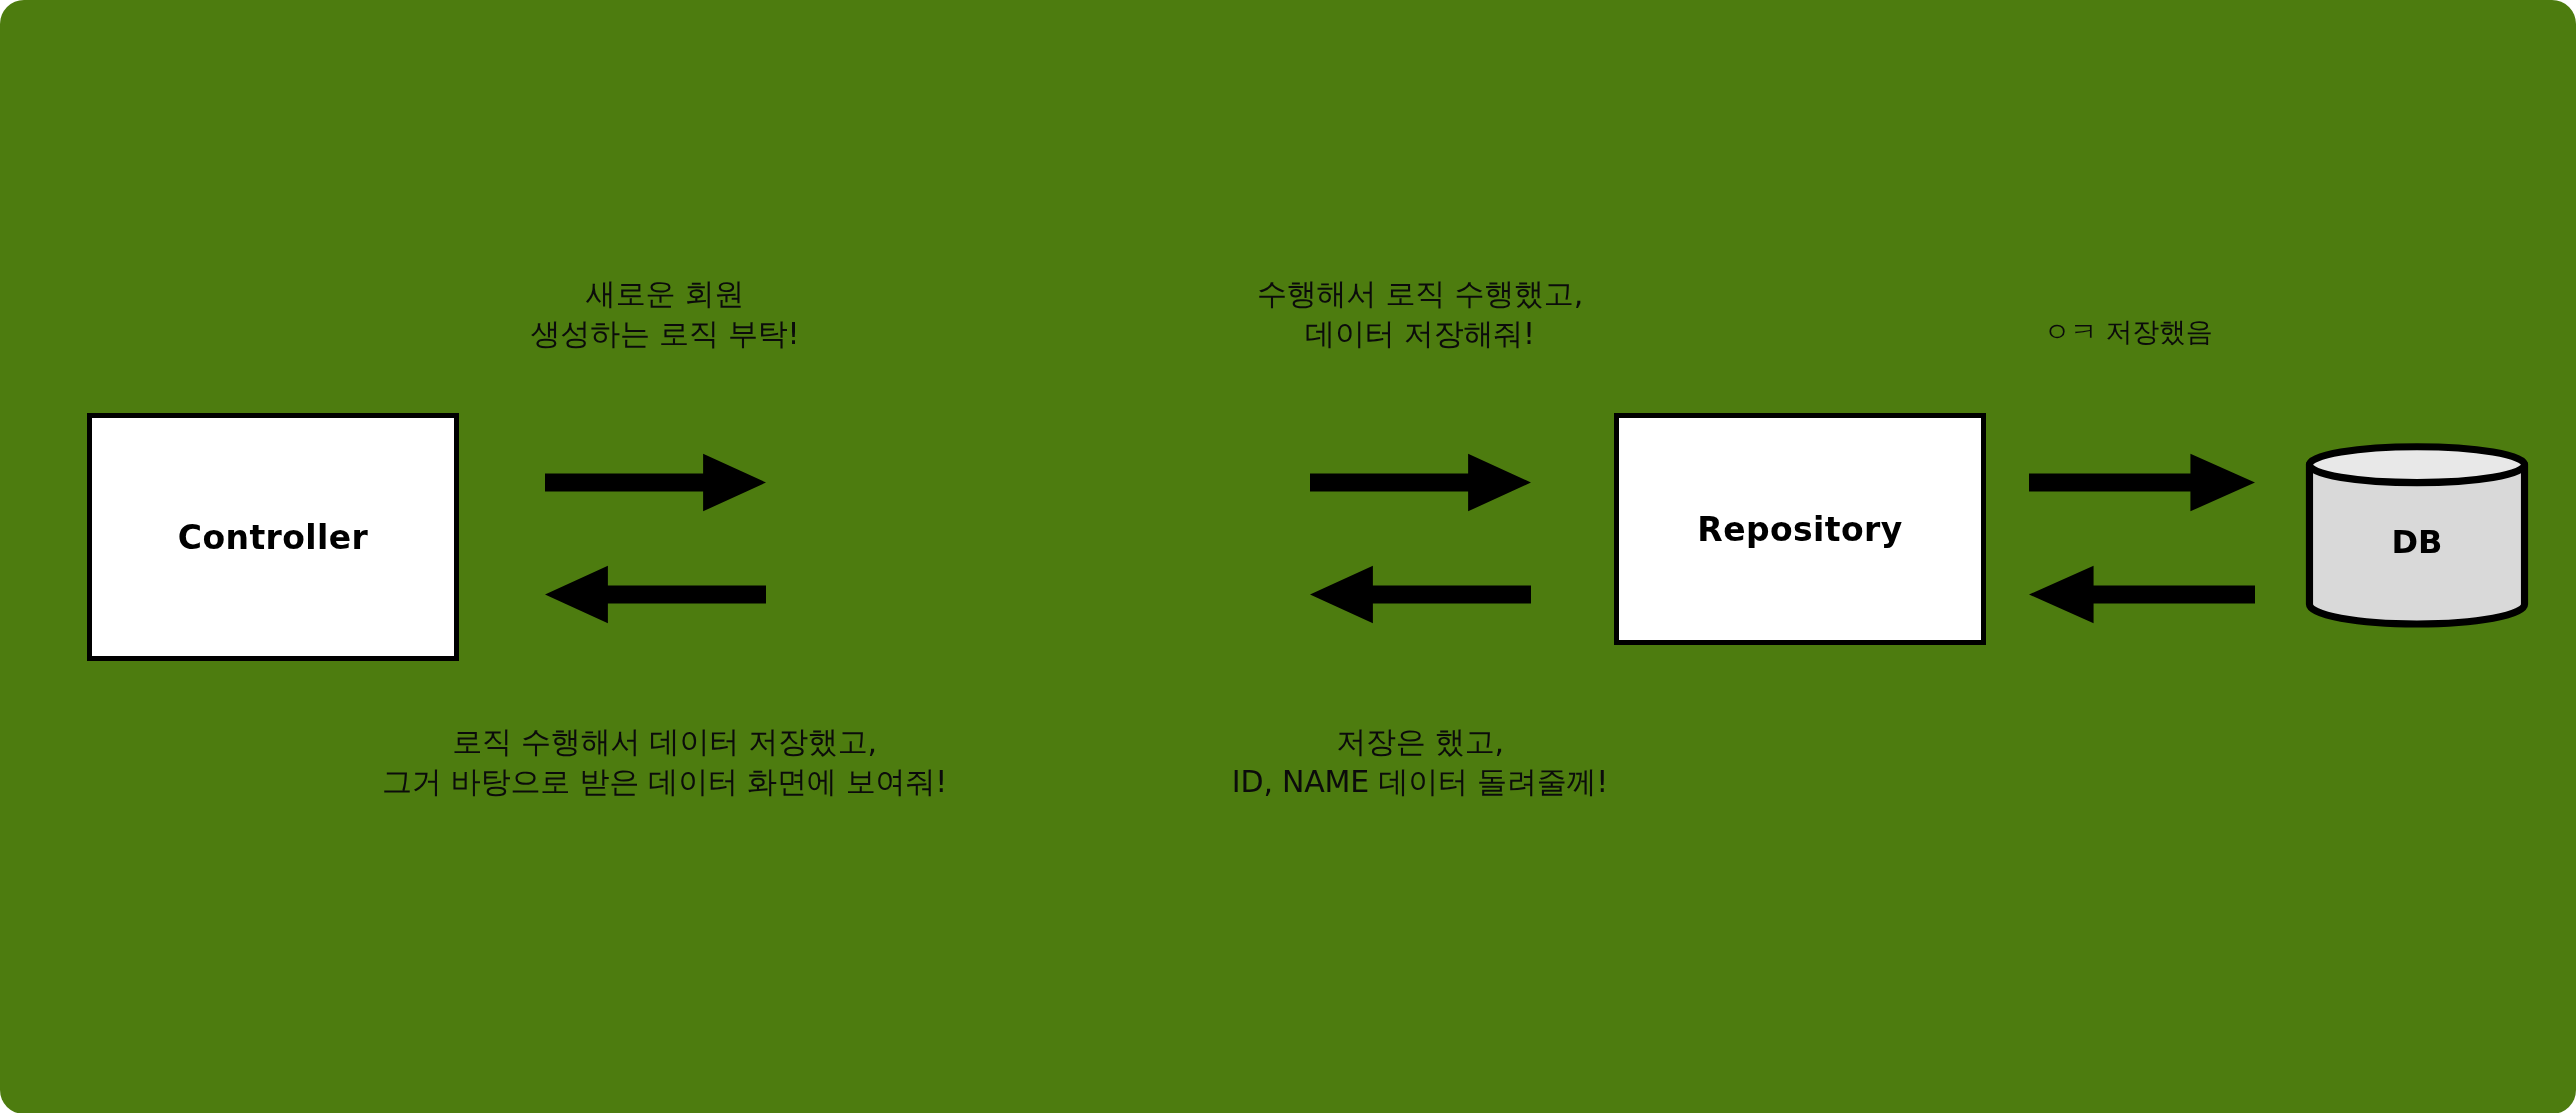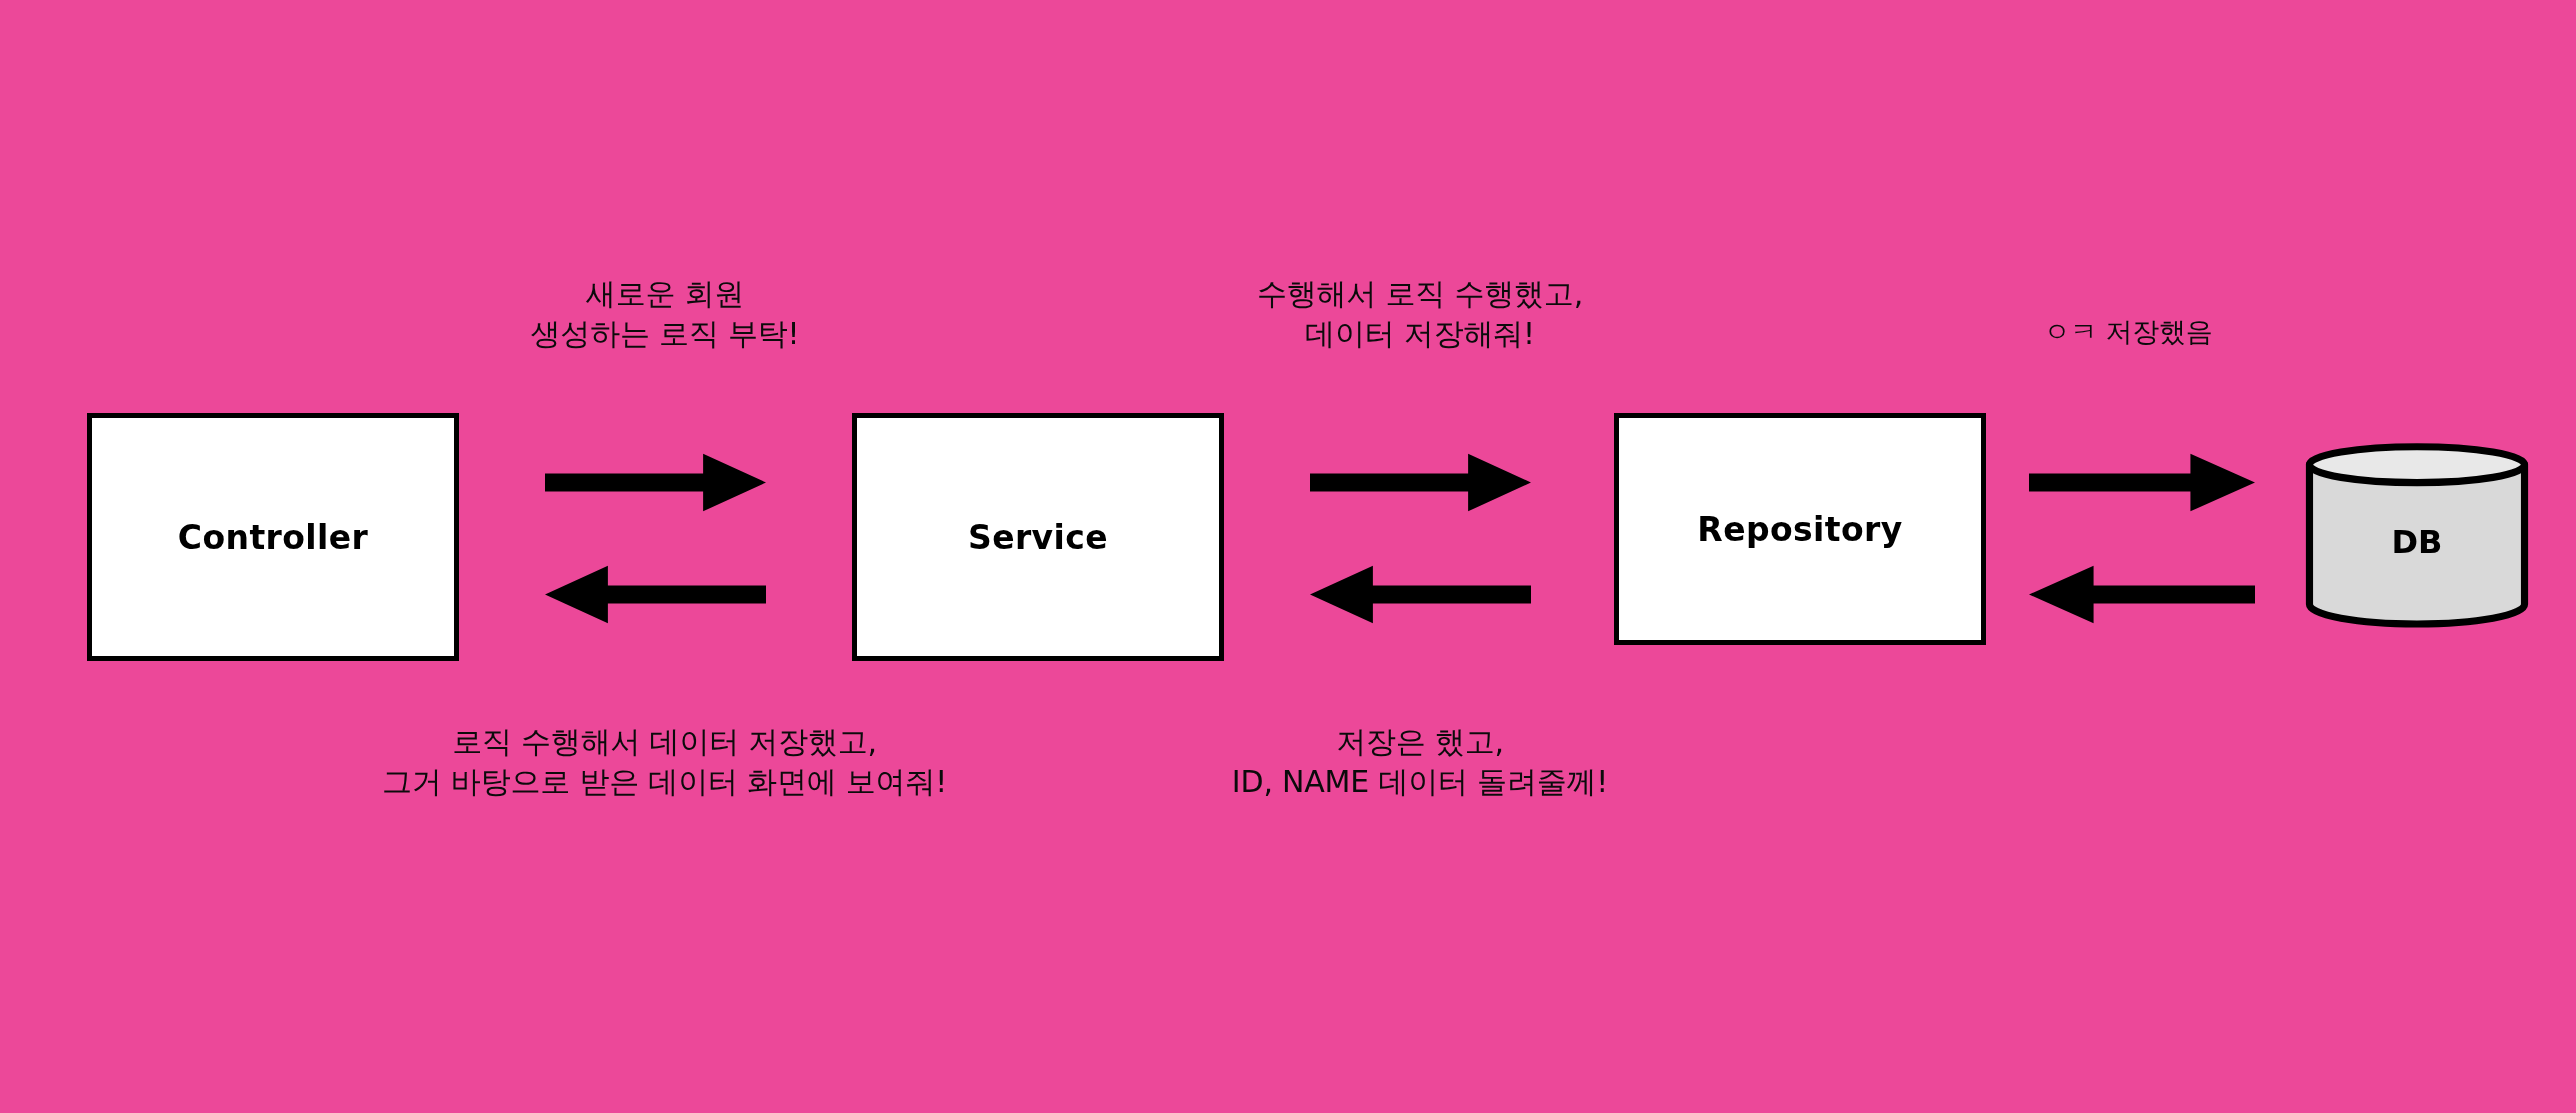--- a/index.html
+++ b/index.html
@@ -9,22 +9,23 @@
     background: #ffffff;
   }
   body {
     font-family: "Liberation Sans", "DejaVu Sans", sans-serif;
     -webkit-font-smoothing: antialiased;
   }
   #canvas {
     position: relative;
     width: 2576px;
     height: 1114px;
-    background: #ec4899;
+    background: #4d7c0f;
     overflow: hidden;
+    border-radius: 24px;
   }
 
   
   .node-box {
     position: absolute;
     box-sizing: border-box;
     background: #ffffff;
     border: 5.4px solid #000000;
     display: flex;
     align-items: center;
@@ -109,23 +110,20 @@
 
   <div class="caption" id="caption-above-2">수행해서 로직 수행했고,
 데이터 저장해줘!</div>
 
   <div class="caption caption-small" id="caption-above-3">ㅇㅋ 저장했음</div>
 
   <div class="node-box" id="box-controller">
     <span class="node-label">Controller</span>
   </div>
 
-  <div class="node-box" id="box-service">
-    <span class="node-label">Service</span>
-  </div>
 
   <div class="node-box" id="box-repository">
     <span class="node-label">Repository</span>
   </div>
 
   <div id="db-cylinder">
     <svg viewBox="0 0 250 200" preserveAspectRatio="none" aria-hidden="true">
 
       <path d="M 5 22 L 5 178 A 120 22 0 0 0 245 178 L 245 22 Z" fill="#d9d9d9" stroke="#000000" stroke-width="8" stroke-linejoin="round"></path>
 

